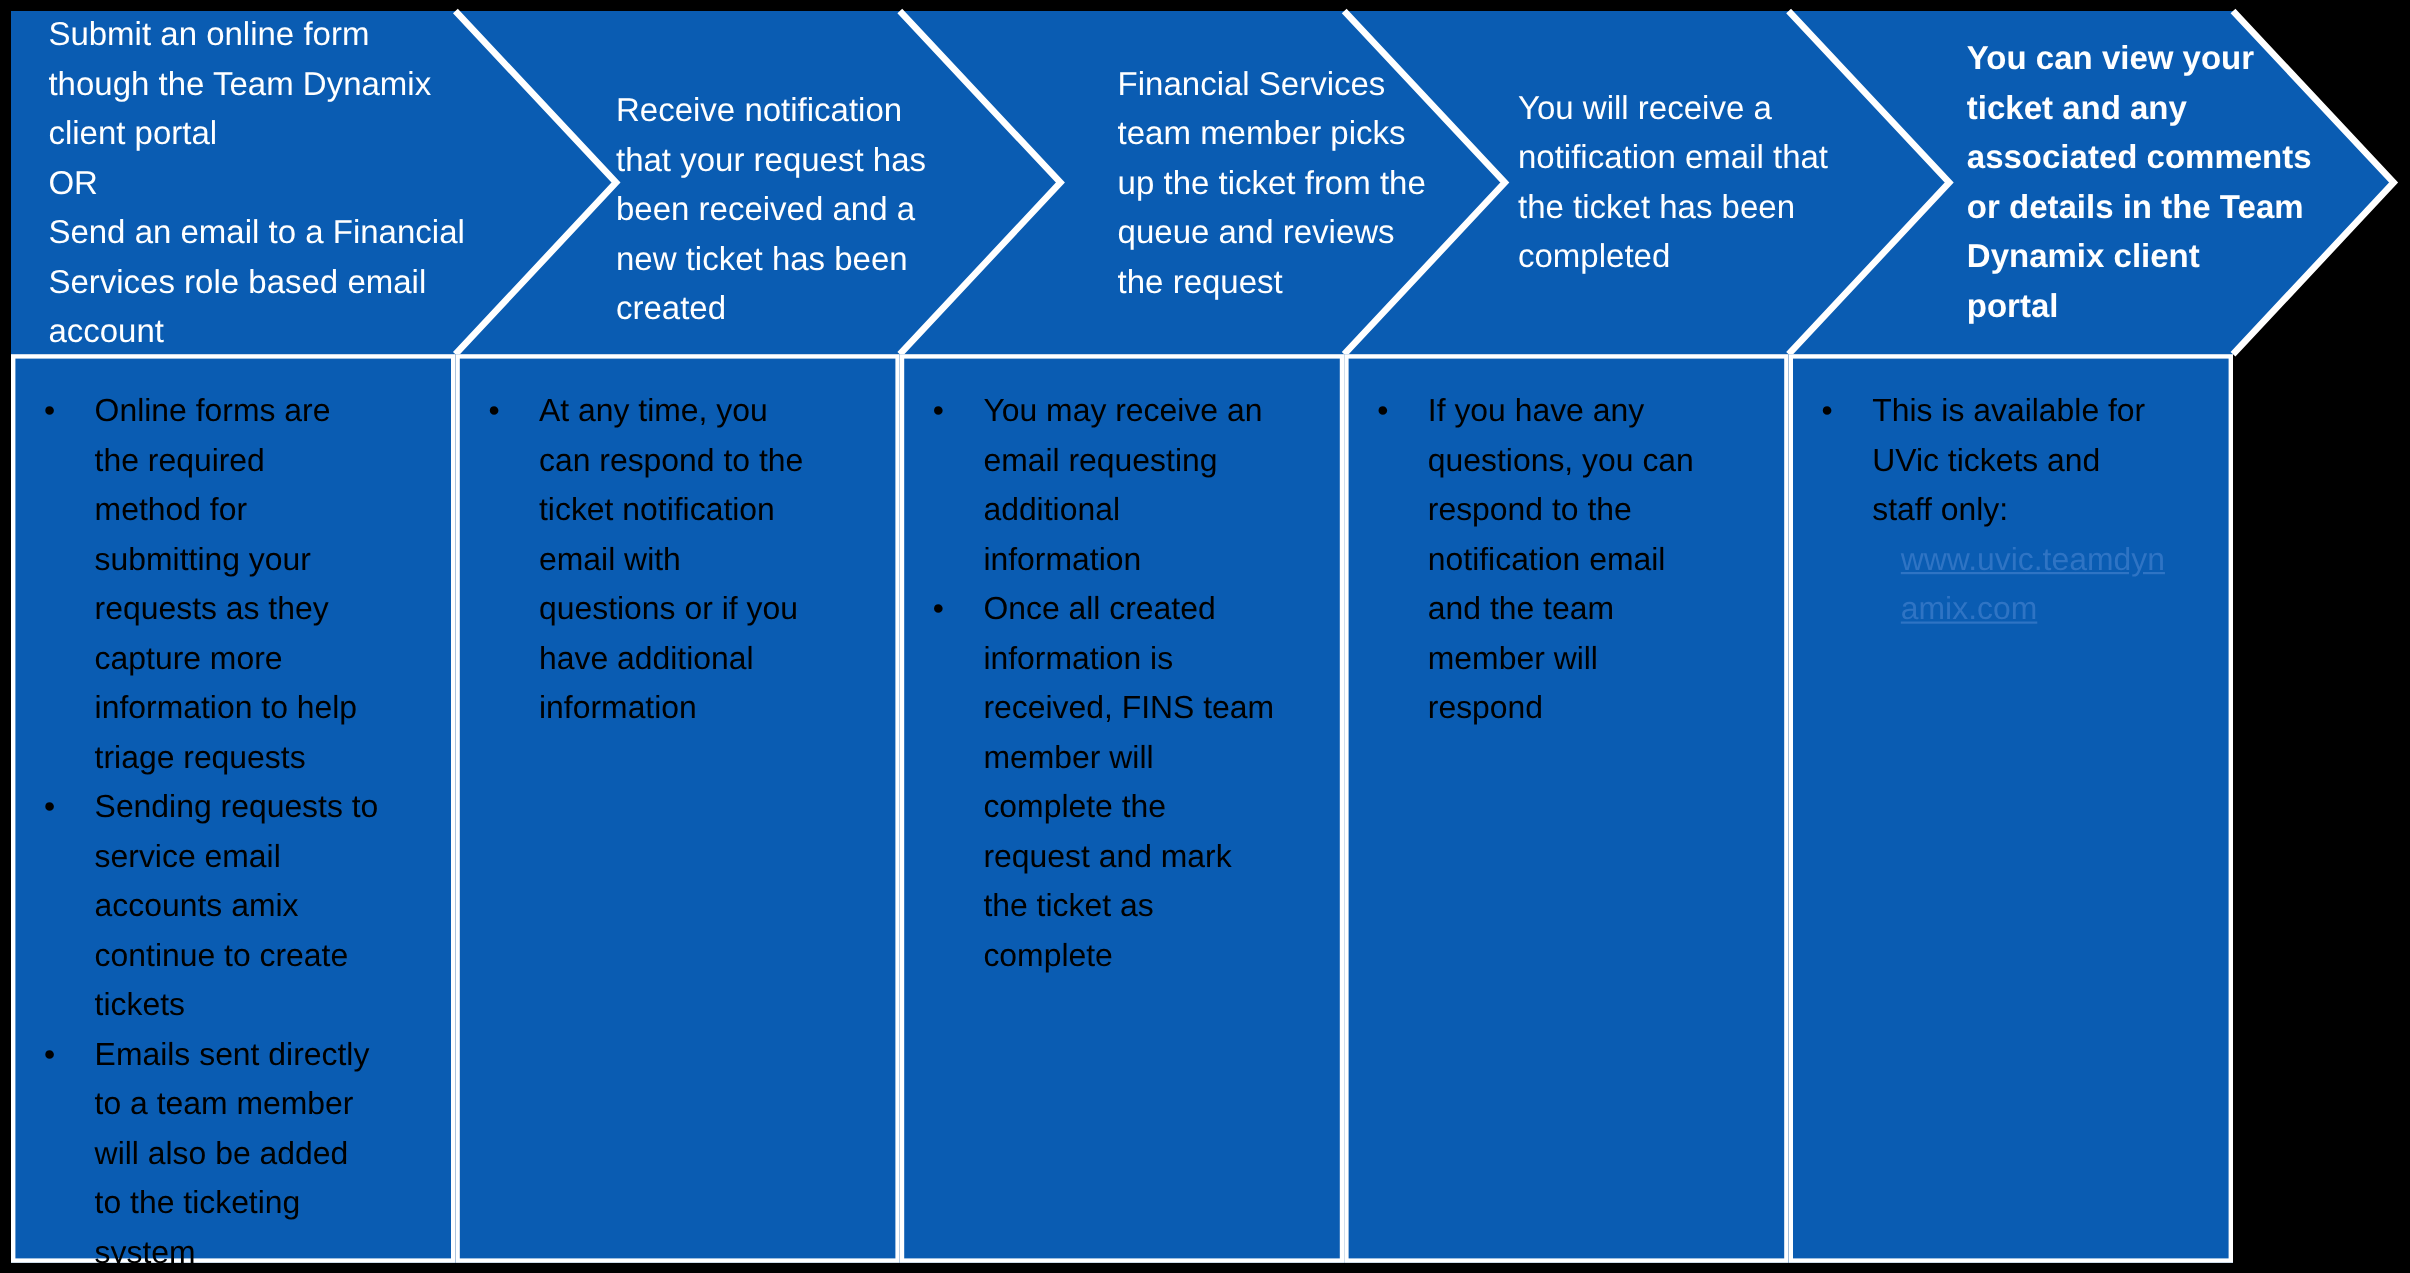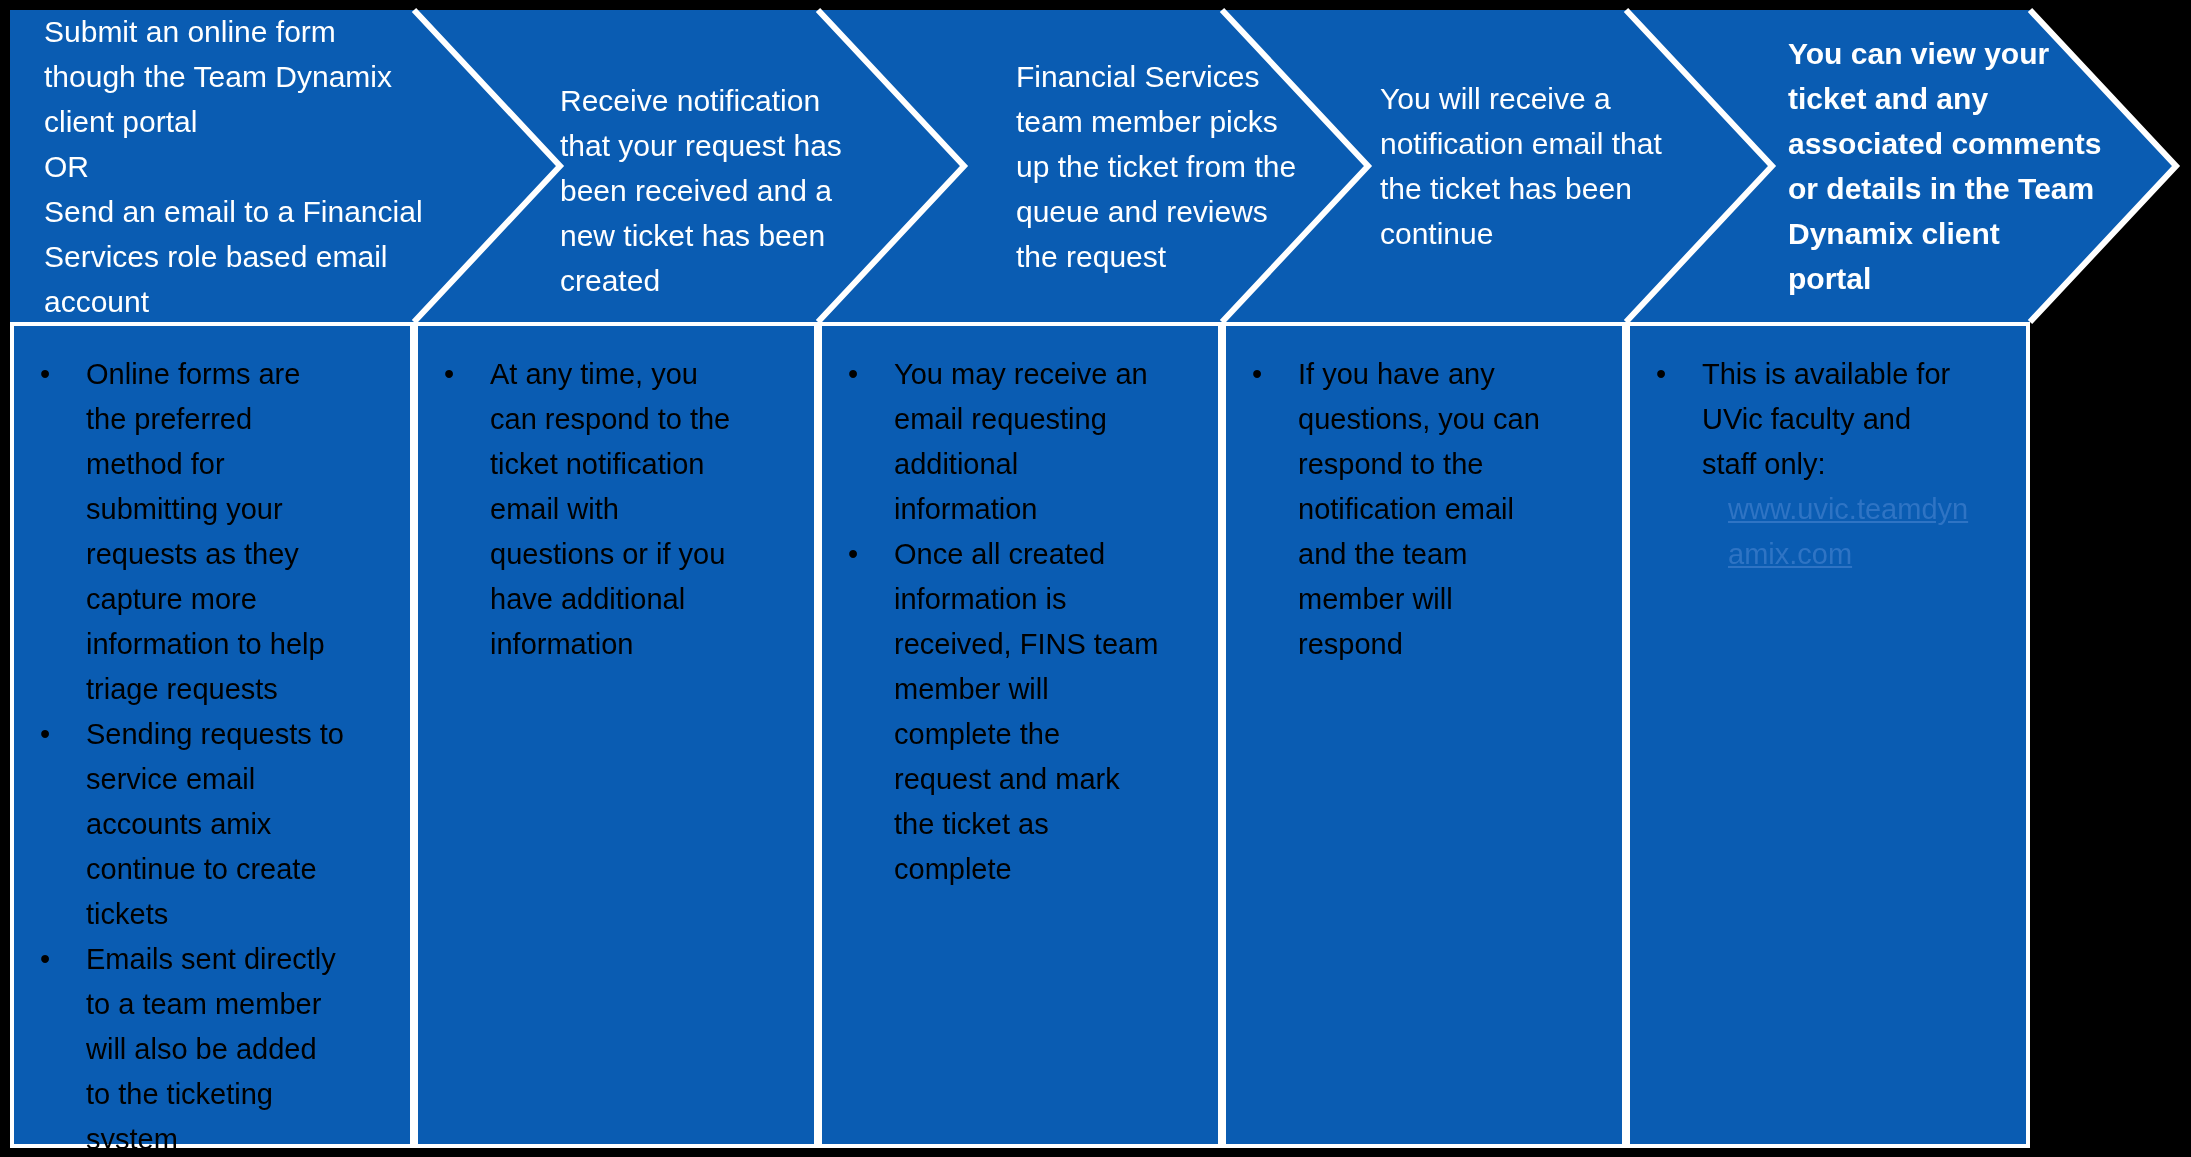--- a/index.html
+++ b/index.html
@@ -63,33 +63,33 @@
 new ticket has been
 created</div>
   <div class="arrow-label s2">Financial Services
 team member picks
 up the ticket from the
 queue and reviews
 the request</div>
   <div class="arrow-label s3">You will receive a
 notification email that
 the ticket has been
-continue</div>
+completed</div>
   <div class="arrow-label s4">You can view your
 ticket and any
 associated comments
 or details in the Team
 Dynamix client
 portal</div>
 
   <div class="note-box b0">
     <div class="bullet-row">
       <span class="marker">•</span>
       <div class="btext">Online forms are
-the preferred
+the required
 method for
 submitting your
 requests as they
 capture more
 information to help
 triage requests</div>
     </div>
     <div class="bullet-row">
       <span class="marker">•</span>
       <div class="btext">Sending requests to
@@ -152,20 +152,20 @@
 and the team
 member will
 respond</div>
     </div>
   </div>
 
   <div class="note-box b4">
     <div class="bullet-row">
       <span class="marker">•</span>
       <div class="btext">This is available for
-UVic faculty and
+UVic tickets and
 staff only:</div>
     </div>
     <a class="portal-link" href="#">www.uvic.teamdyn
 amix.com</a>
   </div>
 
 </div>
 
 </body></html>

